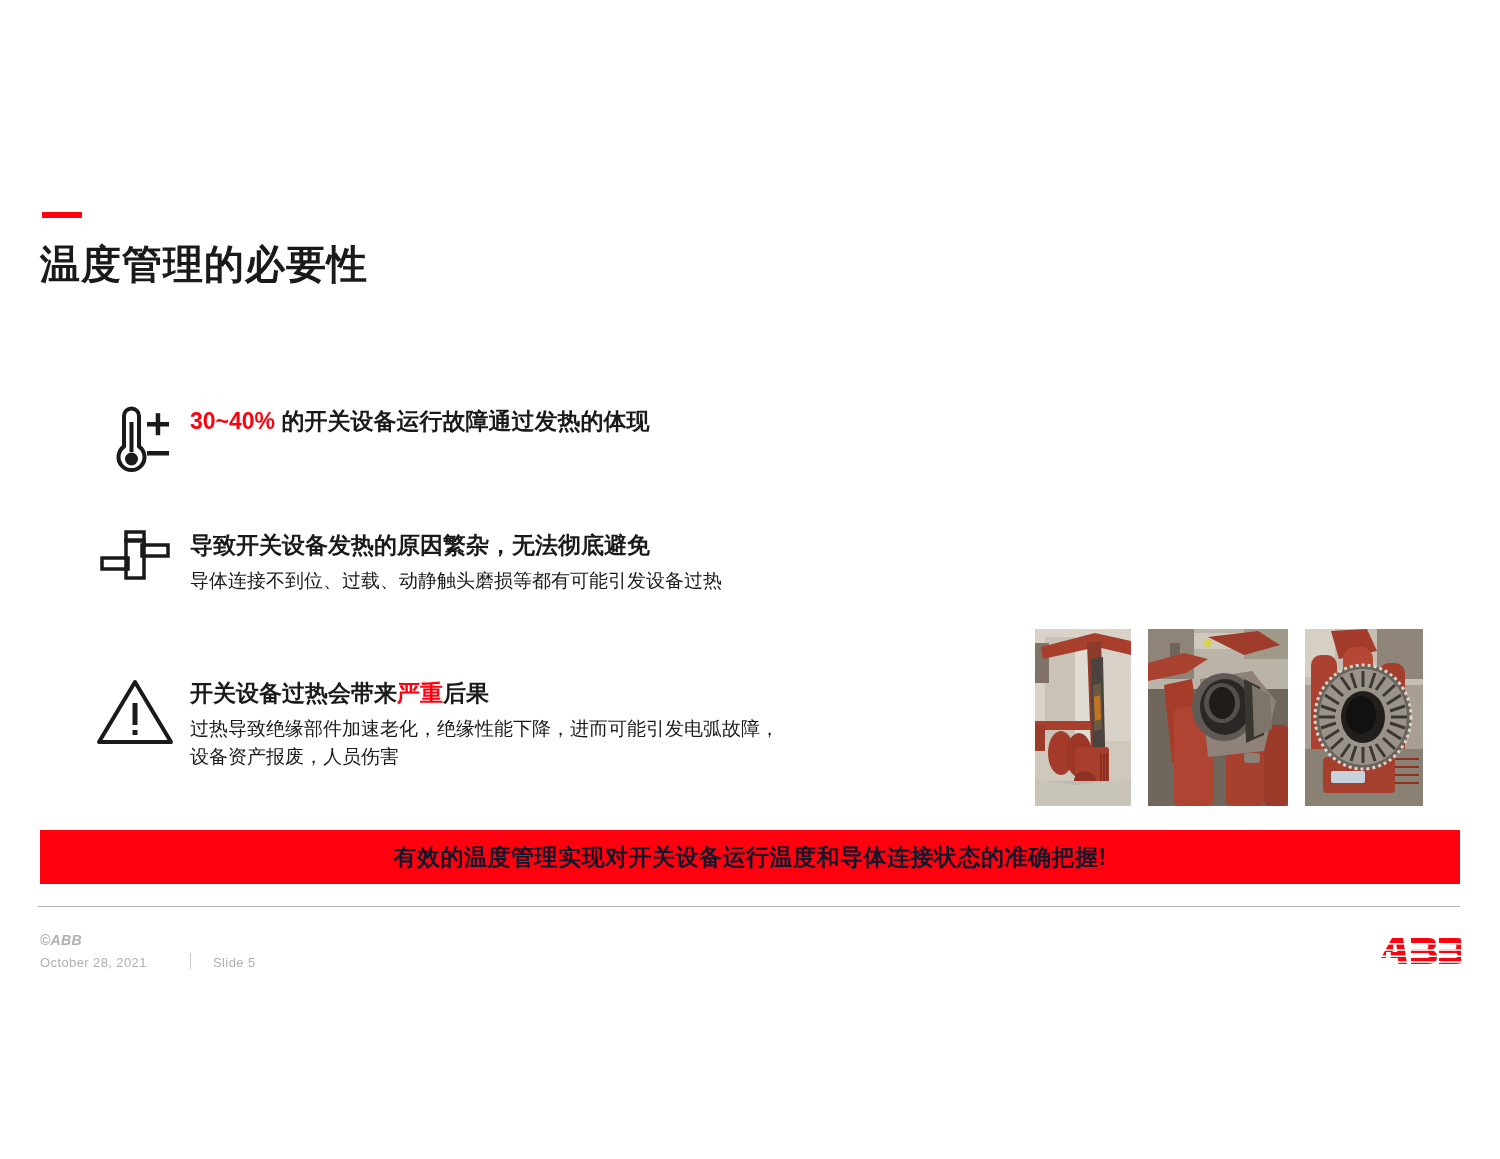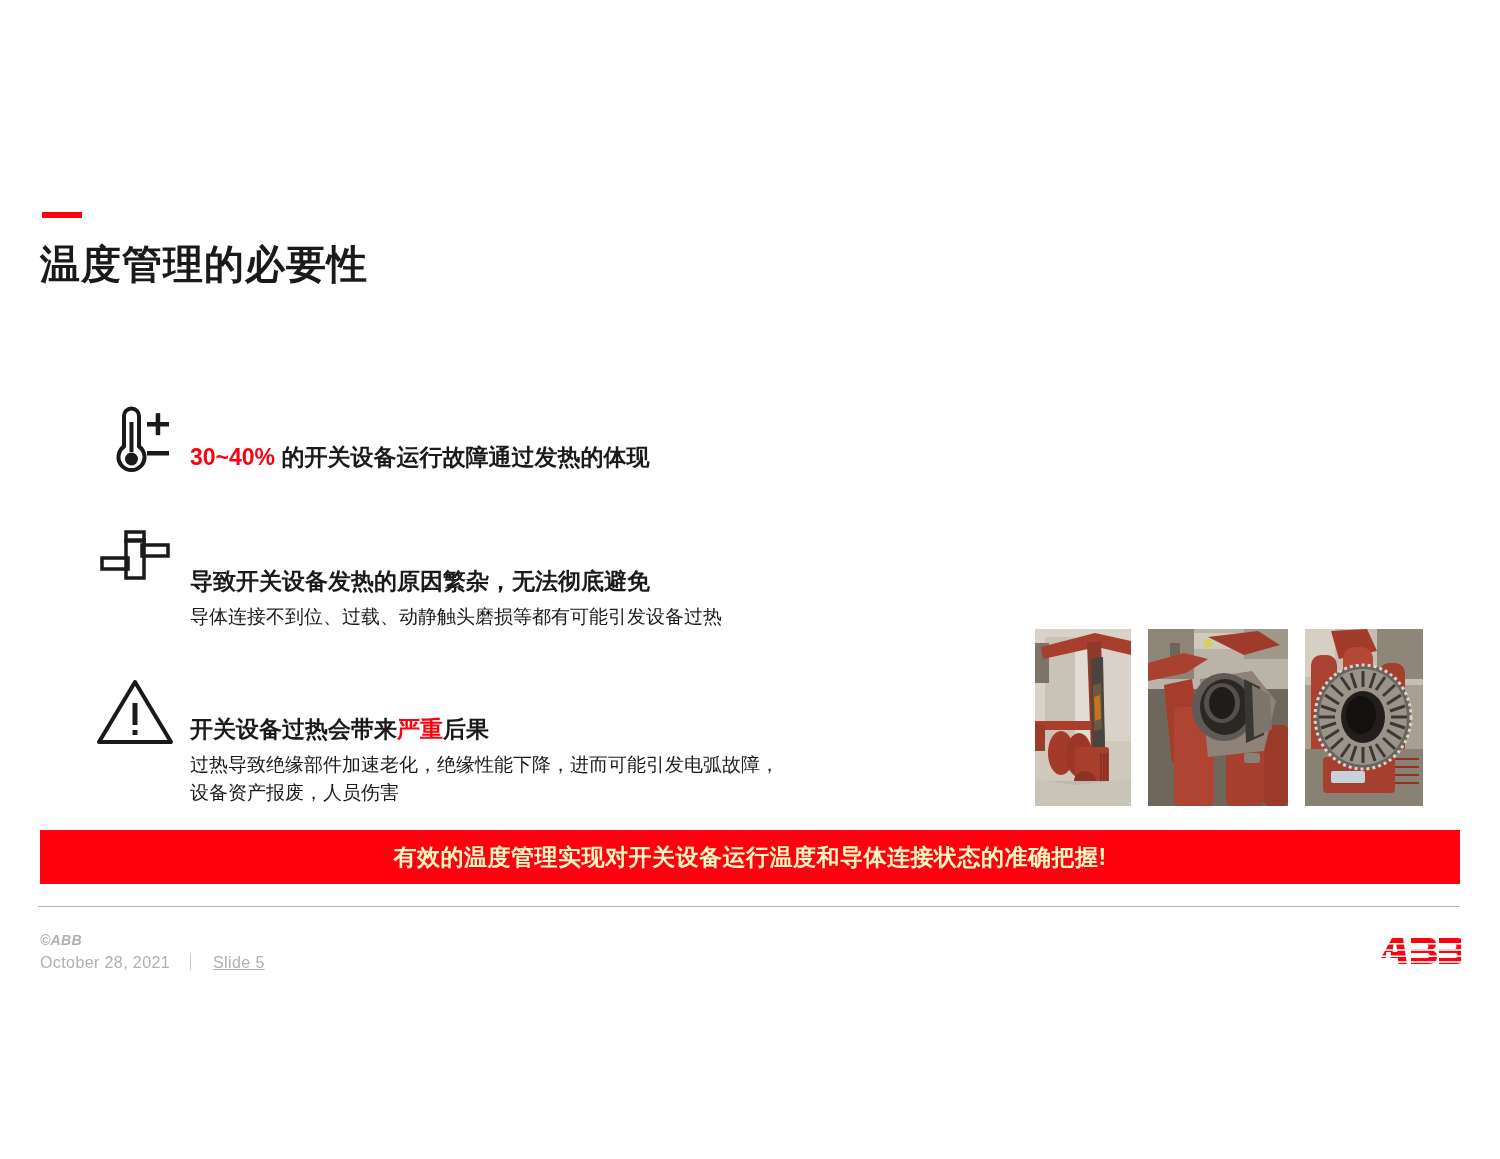--- a/index.html
+++ b/index.html
@@ -54,21 +54,20 @@
   .bullet-icon {
     width: 110px;
     flex: 0 0 110px;
     display: flex;
     justify-content: center;
     align-items: flex-start;
   }
   .bullet-text {
     flex: 1 1 auto;
     padding-top: 2px;
-    margin-top: 36px;
   }
   .bullet-heading {
     font-size: 23px;
     font-weight: bold;
     color: #1a1a1a;
     line-height: 1.35;
     white-space: nowrap;
   }
   .bullet-heading .hl {
     color: #ff000f;
@@ -111,21 +110,21 @@
     left: 40px;
     top: 830px;
     width: 1420px;
     height: 54px;
     background: #ff000f;
     display: flex;
     align-items: center;
     justify-content: center;
   }
   .banner-text {
-    color: #fef9c3;
+    color: #0f172a;
     font-size: 23px;
     font-weight: bold;
     letter-spacing: 0.5px;
     white-space: nowrap;
   }
 
   
   .footer-rule {
     position: absolute;
     left: 38px;
@@ -141,37 +140,37 @@
     color: #b0b0b0;
     line-height: 1.5;
   }
   .footer-copyright {
     font-size: 14px;
     font-weight: bold;
     letter-spacing: 0.3px;
     font-style: italic;
   }
   .footer-meta {
-    font-size: 16px;
+    font-size: 13px;
     font-weight: normal;
     letter-spacing: 0.4px;
     display: flex;
     align-items: baseline;
   }
   .footer-date { display: inline-block; width: 150px; }
   .footer-divider {
     display: inline-block;
     width: 1px;
     height: 16px;
     background: #cccccc;
     margin: 0 22px 0 0;
     position: relative;
     top: 2px;
   }
-  .footer-slide { display: inline-block; text-decoration: underline; }
+  .footer-slide { display: inline-block; }
 
   .abb-logo {
     position: absolute;
     left: 1381px;
     top: 938px;
     width: 80px;
     height: 26px;
   }
 </style>
 </head>

